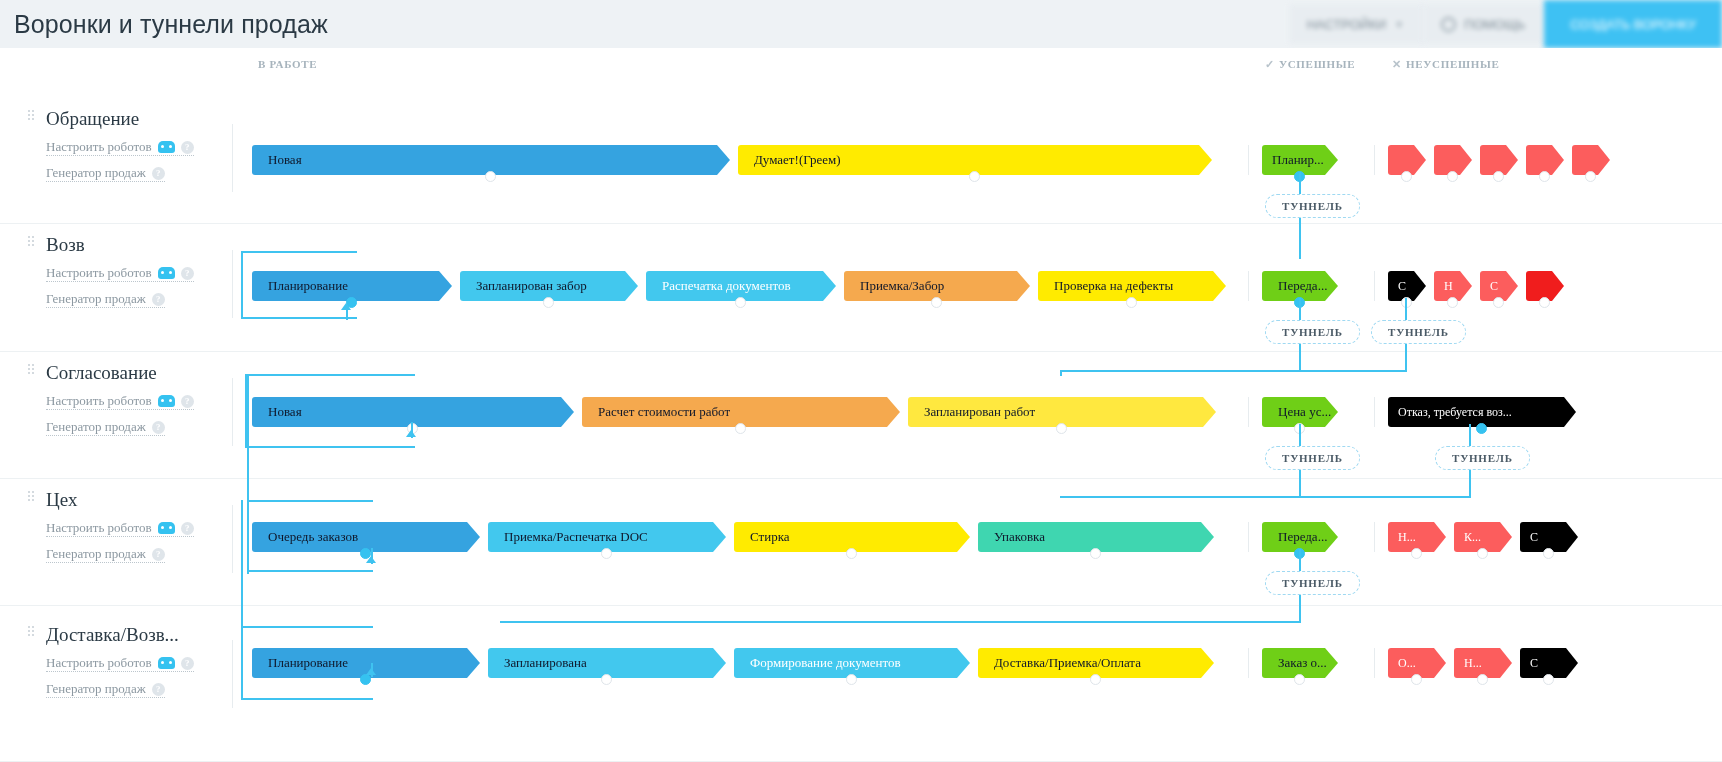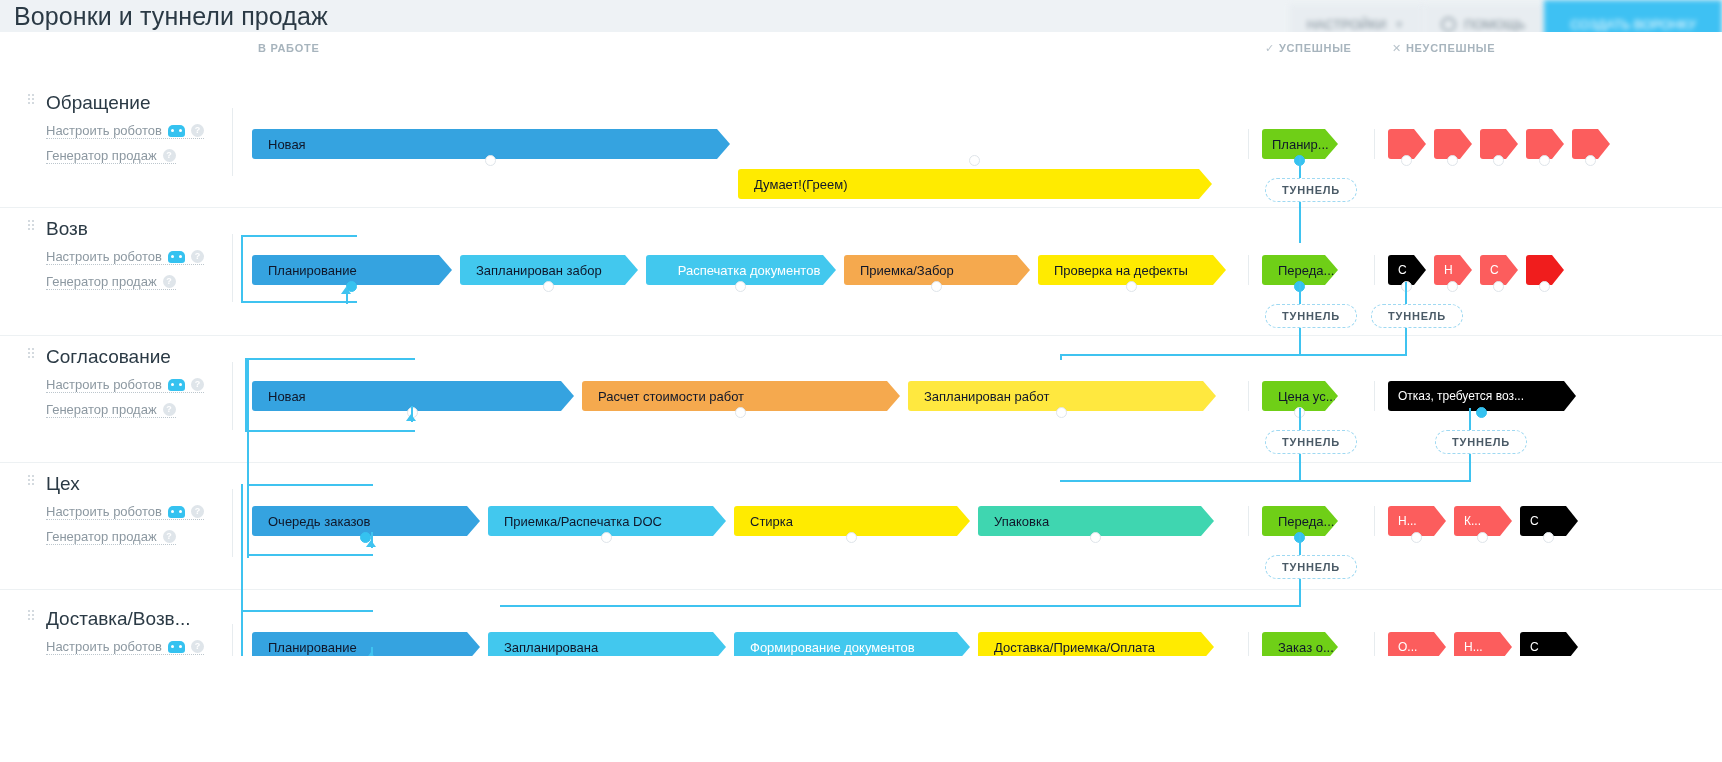--- a/index.html
+++ b/index.html
@@ -7,21 +7,21 @@
     margin: 0; padding: 0;
     width: 1722px; height: 762px;
     font-family: "Liberation Sans", "DejaVu Sans", sans-serif;
     background: #ffffff;
     overflow: hidden;
   }
 
   
   .header {
     position: relative;
-    height: 32px;
+    height: 48px;
     background: #eef2f5;
     display: flex;
     align-items: center;
     padding: 0 14px;
   }
   .page-title {
     font-size: 25px;
     color: #2b3a45;
     font-weight: 400;
     letter-spacing: .1px;
@@ -58,23 +58,24 @@
     opacity: 1;
   }
   .hdr-icon-circle {
     width: 15px; height: 15px; border-radius: 50%;
     border: 2px solid #8a99a3; display: inline-block;
   }
 
   
   .board {
     position: relative;
-    height: 624px;
+    height: 714px;
     background: #ffffff;
     overflow: hidden;
+    font-family: Liberation Serif, serif;
   }
 
   .col-headers {
     position: absolute;
     top: 10px; left: 0; right: 0;
     height: 18px;
     pointer-events: none;
   }
   .col-head {
     position: absolute;
@@ -388,21 +389,21 @@
             </span></div>
         </div>
         <div class="vdiv" style="top: 34px; height: 68px;"></div>
       </div>
     </div>
 
 <div class="stage" style="left: 252px; top: 97px; width: 478px; background: rgb(53, 163, 224);">
       <span>Новая</span>
     </div>
     <div class="stage-dot" style="left: 485px; top: 123px; position: absolute;"></div>
-    <div class="stage" style="left: 738px; top: 97px; width: 474px; background: rgb(255, 235, 0); margin-top: 40px;">
+    <div class="stage" style="left: 738px; top: 97px; width: 474px; background: rgb(255, 235, 0);">
       <span>Думает!(Греем)</span>
     </div>
     <div class="stage-dot" style="left: 969px; top: 123px; position: absolute;"></div>
     <div class="stage" style="left: 1262px; top: 97px; width: 76px; background: rgb(111, 207, 23); padding-left: 10px;">
       <span>Планир...</span>
     </div>
     <div class="stage-dot active" style="left: 1294px; top: 123px; position: absolute;"></div>
     <div class="tag white-text" style="left: 1388px; top: 97px; width: 38px; background: rgb(252, 93, 93);">
       <span></span>
     </div>
@@ -424,21 +425,21 @@
     </div>
     <div class="stage-dot" style="left: 1585px; top: 123px; position: absolute;"></div>
     <div class="stage" style="left: 252px; top: 223px; width: 200px; background: rgb(53, 163, 224);">
       <span>Планирование</span>
     </div>
     <div class="stage-dot active" style="left: 346px; top: 249px; position: absolute;"></div>
     <div class="stage" style="left: 460px; top: 223px; width: 178px; background: rgb(66, 200, 238);">
       <span>Запланирован забор</span>
     </div>
     <div class="stage-dot" style="left: 543px; top: 249px; position: absolute;"></div>
-    <div class="stage white-text" style="left: 646px; top: 223px; width: 190px; background: rgb(66, 200, 238); justify-content: center;">
+    <div class="stage white-text" style="left: 646px; top: 223px; width: 190px; background: rgb(66, 200, 238);">
       <span>Распечатка документов</span>
     </div>
     <div class="stage-dot" style="left: 735px; top: 249px; position: absolute;"></div>
     <div class="stage" style="left: 844px; top: 223px; width: 186px; background: rgb(245, 169, 78);">
       <span>Приемка/Забор</span>
     </div>
     <div class="stage-dot" style="left: 931px; top: 249px; position: absolute;"></div>
     <div class="stage" style="left: 1038px; top: 223px; width: 188px; background: rgb(255, 235, 0);">
       <span>Проверка на дефекты</span>
     </div>

